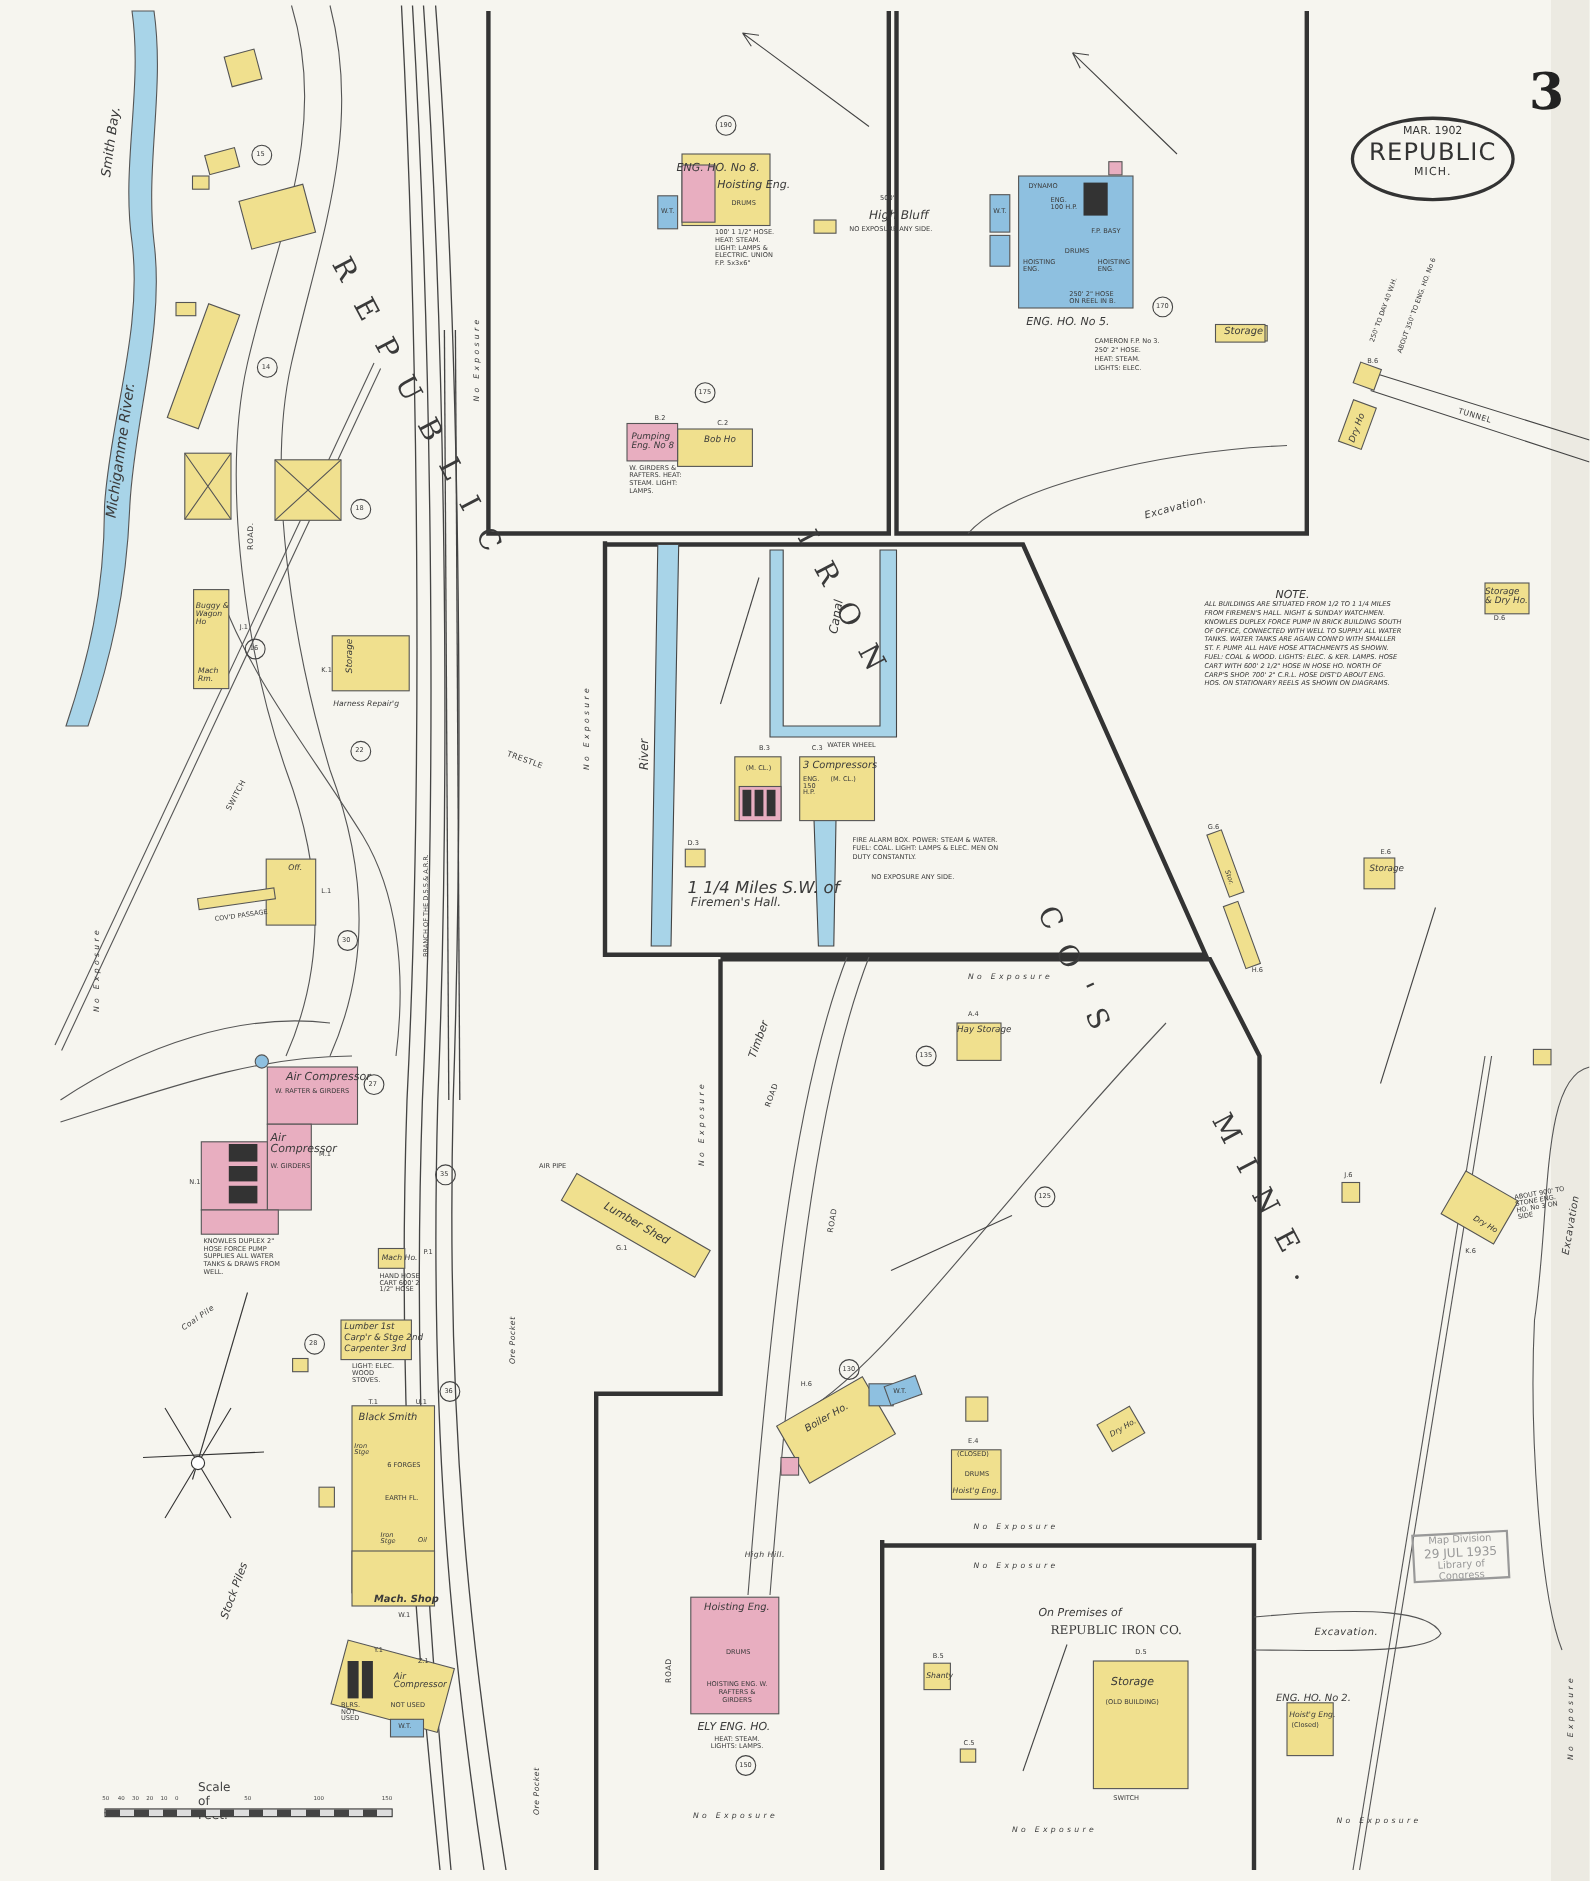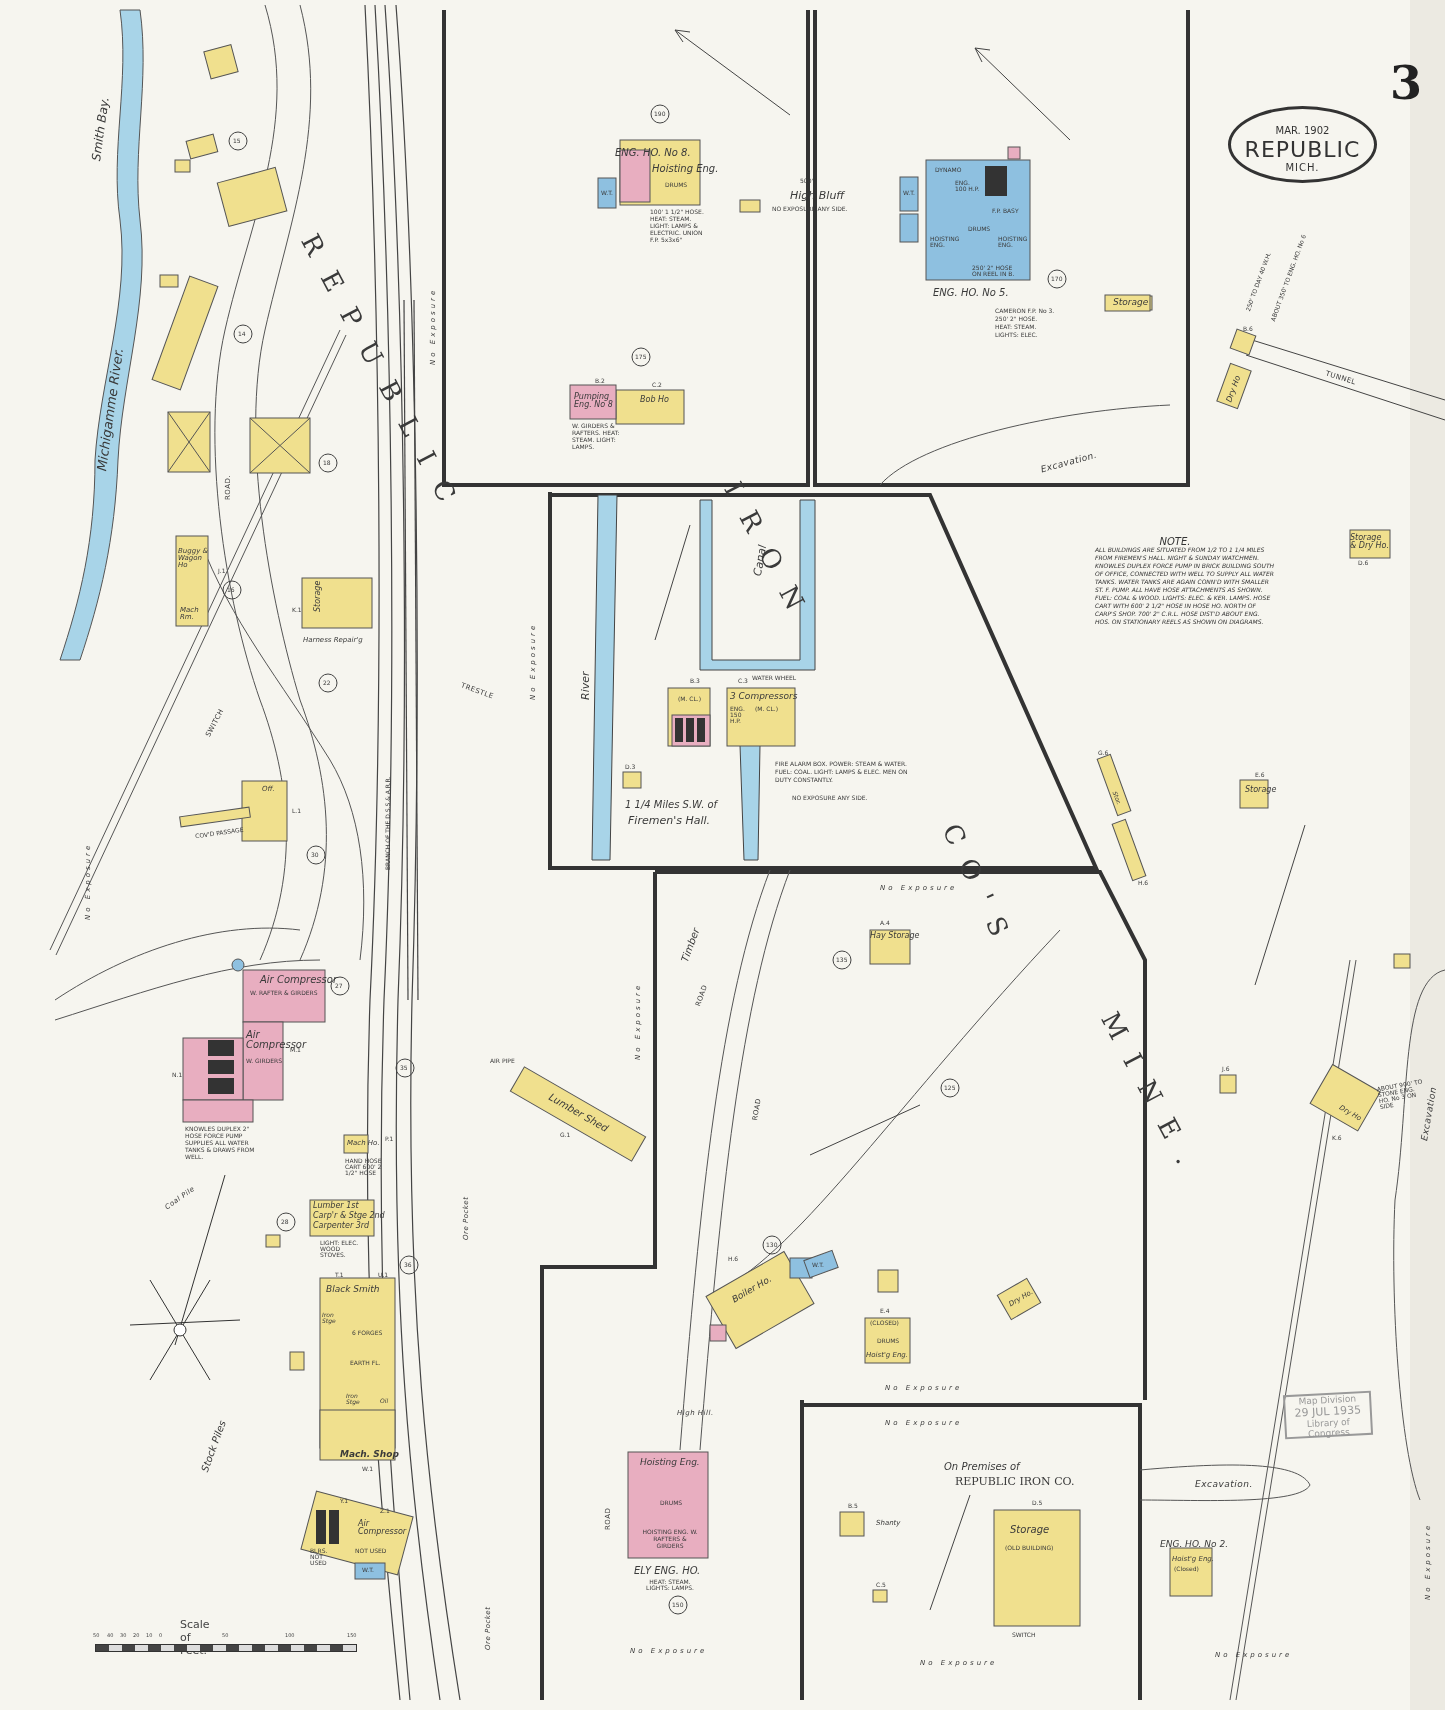--- a/index.html
+++ b/index.html
@@ -6,21 +6,21 @@
   body{width:1445px;height:1710px;position:relative;overflow:hidden;font-family:"DejaVu Sans",sans-serif;}
   #map{position:absolute;left:0;top:0;width:1445px;height:1710px;}
   .lbl{position:absolute;color:#3a3a3a;white-space:nowrap;line-height:1;}
   .serif{font-family:"DejaVu Serif",serif;}
   .italic{font-style:italic;}
   .small{font-size:7px;letter-spacing:0.5px;}
   .tiny{font-size:6px;}
   .note{position:absolute;left:1095px;top:538px;width:180px;font-size:6px;line-height:8px;color:#333;font-style:italic;}
   .note-title{text-align:center;font-size:10px;margin-left:-20px;}
   .title-oval{position:absolute;left:1228px;top:106px;width:143px;height:71px;border:3px solid #333;border-radius:50%;text-align:center;color:#333;}
-  .title-oval .d{font-size:10px;margin-top:16px;text-align:center;}
+  .title-oval .d{font-size:10px;margin-top:5px;text-align:center;}
   .title-oval .t{font-size:22px;letter-spacing:1px;margin-top:1px;}
   .title-oval .s{font-size:10px;letter-spacing:1px;}
   .sheet{position:absolute;left:1390px;top:56px;font-family:"DejaVu Serif",serif;font-weight:bold;font-size:46px;color:#222;}
   .stamp{position:absolute;left:1284px;top:1393px;width:84px;height:40px;border:2px solid #999;color:#999;font-size:9px;text-align:center;transform:rotate(-3deg);}
   .scale{position:absolute;left:95px;top:1618px;}
   .scale .ttl{position:absolute;left:85px;top:0;font-size:11px;color:#444;}
   .scale .ticks{position:absolute;left:0;top:14px;font-size:5px;color:#444;}
   .scale .bar{position:absolute;left:0;top:26px;width:260px;height:6px;border:1px solid #333;background:repeating-linear-gradient(90deg,#444 0 13px,#ddd 13px 26px);}
 </style>
 </head>
@@ -255,21 +255,21 @@
 <div class="lbl small" style="left:460px;top:688px;transform:rotate(20deg);">TRESTLE</div>
 <div class="lbl italic" style="left:790px;top:190px;font-size:11px;">High Bluff</div>
 <div class="lbl tiny" style="left:772px;top:206px;">NO EXPOSURE ANY SIDE.</div>
 <div class="lbl tiny" style="left:800px;top:178px;">500'</div>
 <div class="lbl italic small" style="left:1040px;top:458px;font-size:9px;transform:rotate(-15deg);">Excavation.</div>
 <div class="lbl italic small" style="left:1195px;top:1480px;font-size:9px;">Excavation.</div>
 <div class="lbl italic small" style="left:1420px;top:1140px;font-size:9px;transform:rotate(-80deg);transform-origin:left top;">Excavation</div>
 <div class="lbl small" style="left:1325px;top:375px;transform:rotate(17deg);">TUNNEL</div>
 <div class="lbl italic" style="left:752px;top:575px;font-size:11px;transform:rotate(-80deg);transform-origin:left top;">Canal</div>
 <div class="lbl italic" style="left:580px;top:700px;font-size:11px;transform:rotate(-90deg);transform-origin:left top;">River</div>
-<div class="lbl italic" style="left:625px;top:800px;font-size:10px;">1 1/4 Miles S.W. of</div>
+<div class="lbl italic" style="left:625px;top:800px;font-size:15px;">1 1/4 Miles S.W. of</div>
 <div class="lbl italic" style="left:628px;top:815px;font-size:11px;">Firemen's Hall.</div>
 <div class="lbl tiny" style="left:775px;top:760px;width:140px;white-space:normal;line-height:8px;">FIRE ALARM BOX. POWER: STEAM &amp; WATER. FUEL: COAL. LIGHT: LAMPS &amp; ELEC. MEN ON DUTY CONSTANTLY.</div>
 <div class="lbl tiny" style="left:792px;top:795px;">NO EXPOSURE ANY SIDE.</div>
 <div class="lbl tiny" style="left:752px;top:675px;">WATER WHEEL</div>
 <div class="lbl italic" style="left:680px;top:960px;font-size:10px;transform:rotate(-70deg);transform-origin:left top;">Timber</div>
 <div class="lbl small" style="left:695px;top:1005px;transform:rotate(-70deg);transform-origin:left top;">ROAD</div>
 <div class="lbl small" style="left:752px;top:1120px;transform:rotate(-80deg);transform-origin:left top;">ROAD</div>
 <div class="lbl small" style="left:605px;top:1530px;transform:rotate(-90deg);transform-origin:left top;">ROAD</div>
 <div class="lbl italic small" style="left:677px;top:1410px;">High  Hill.</div>
 <div class="lbl italic small" style="left:163px;top:1195px;transform:rotate(-35deg);">Coal Pile</div>
@@ -385,21 +385,21 @@
 <div class="lbl italic tiny" style="left:866px;top:1352px;font-size:7px;">Hoist'g Eng.</div>
 <div class="lbl tiny" style="left:880px;top:1308px;">E.4</div>
 <div class="lbl italic tiny" style="left:1008px;top:1295px;font-size:7px;transform:rotate(-30deg);">Dry Ho.</div>
 
 <div class="lbl italic" style="left:640px;top:1458px;font-size:9px;">Hoisting Eng.</div>
 <div class="lbl tiny" style="left:660px;top:1500px;">DRUMS</div>
 <div class="lbl tiny" style="left:640px;top:1528px;width:60px;white-space:normal;line-height:7px;text-align:center;">HOISTING ENG. W. RAFTERS &amp; GIRDERS</div>
 <div class="lbl italic" style="left:634px;top:1566px;font-size:10px;">ELY ENG. HO.</div>
 <div class="lbl tiny" style="left:640px;top:1579px;width:60px;white-space:normal;text-align:center;">HEAT: STEAM. LIGHTS: LAMPS.</div>
 
-<div class="lbl italic tiny" style="left:876px;top:1520px;font-size:7px;">Shanty</div>
+<div class="lbl italic tiny" style="left:842px;top:1520px;font-size:7px;">Shanty</div>
 <div class="lbl tiny" style="left:848px;top:1503px;">B.5</div>
 <div class="lbl tiny" style="left:876px;top:1582px;">C.5</div>
 
 <div class="lbl italic" style="left:1010px;top:1525px;font-size:10px;">Storage</div>
 <div class="lbl tiny" style="left:1005px;top:1545px;">(OLD BUILDING)</div>
 <div class="lbl tiny" style="left:1032px;top:1500px;">D.5</div>
 <div class="lbl tiny" style="left:1012px;top:1632px;">SWITCH</div>
 
 <div class="lbl italic" style="left:1160px;top:1540px;font-size:9px;">ENG. HO. No 2.</div>
 <div class="lbl italic tiny" style="left:1172px;top:1556px;font-size:7px;">Hoist'g Eng.</div>

